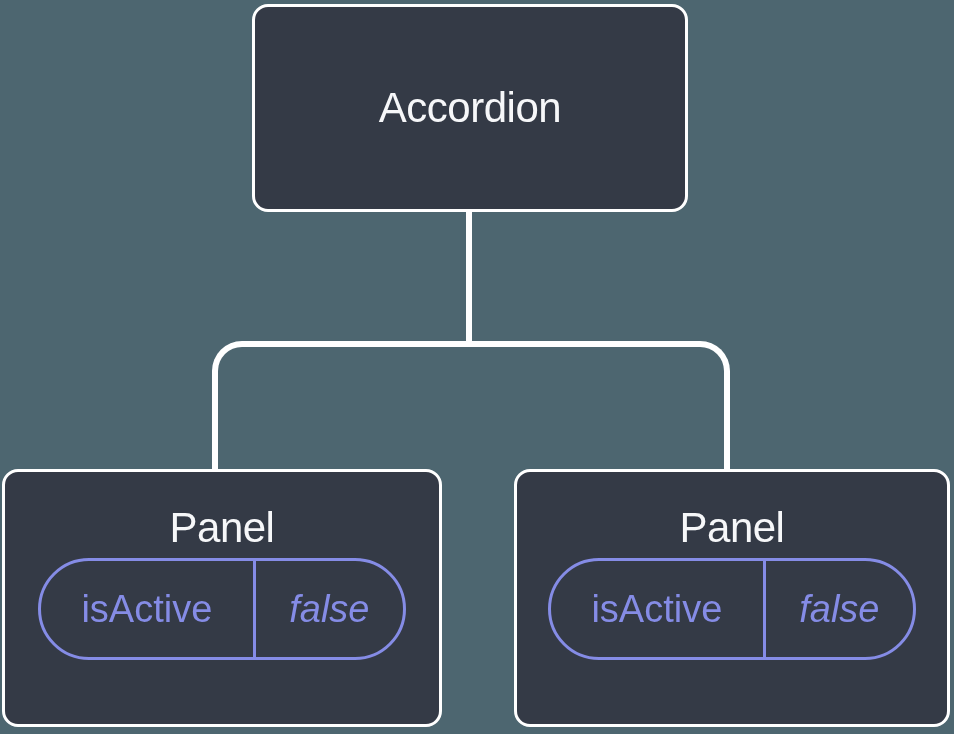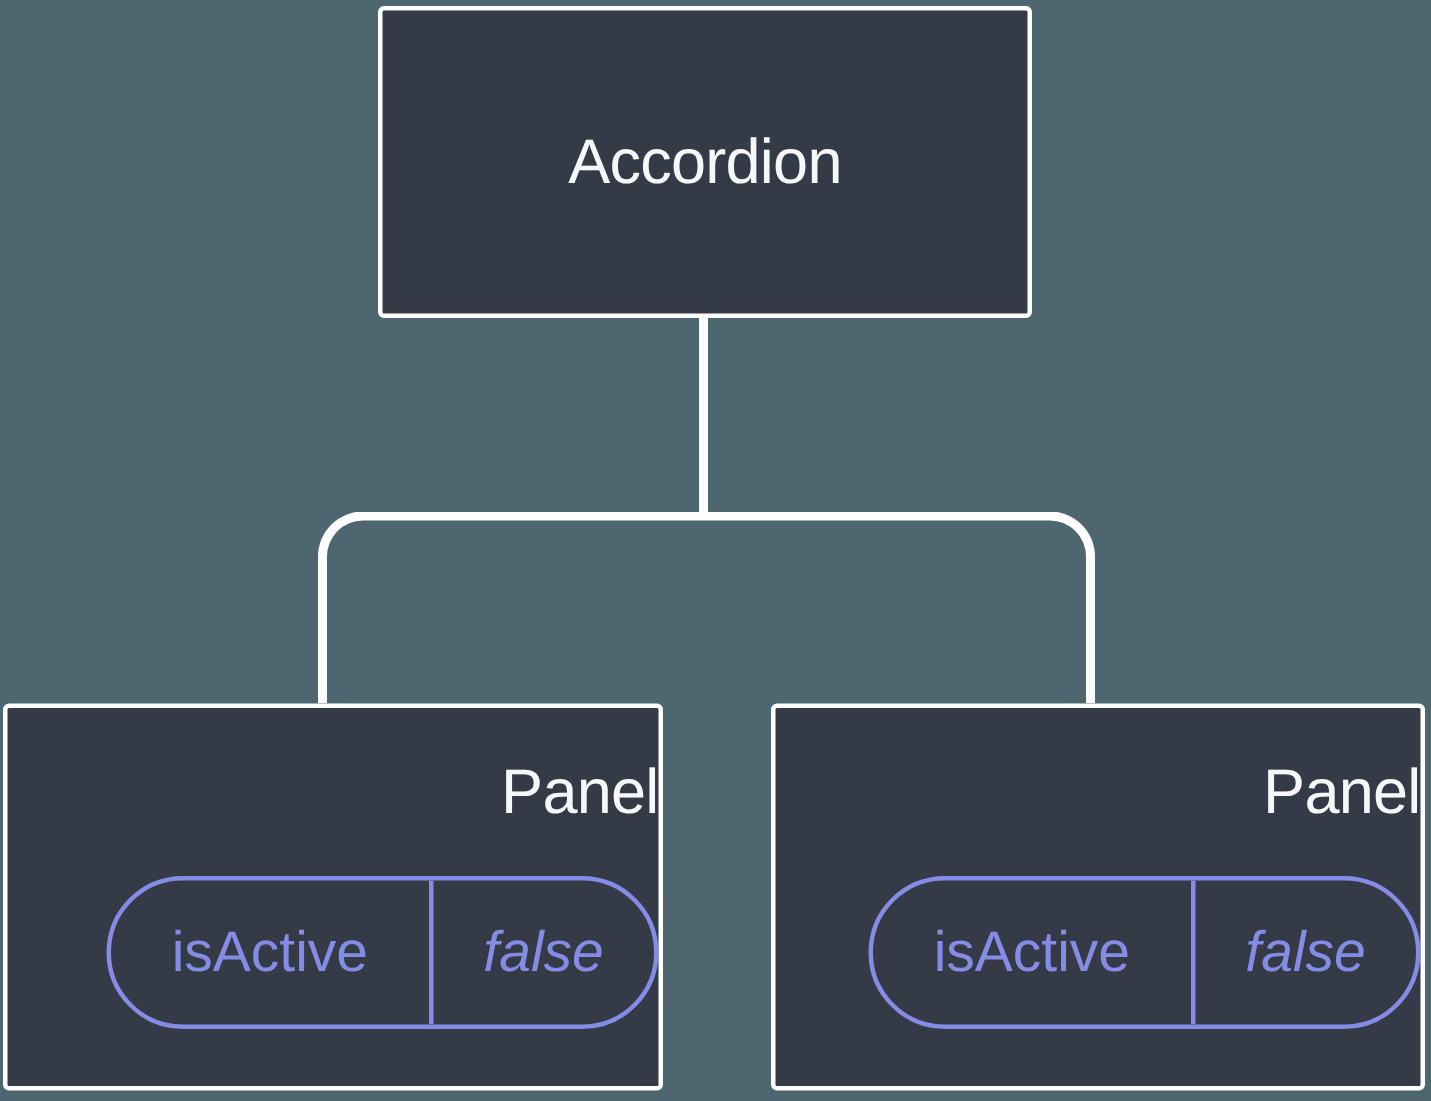--- a/index.html
+++ b/index.html
@@ -18,21 +18,21 @@
     width: 954px;
     height: 734px;
     background: #4D6670;
   }
   
   .node {
     position: absolute;
     box-sizing: border-box;
     background: #343A46;
     border: 3px solid #FFFFFF;
-    border-radius: 4px;
+    border-radius: 16px;
   }
   .node-root {
     left: 252px;
     top: 4px;
     width: 436px;
     height: 208px;
     display: flex;
     align-items: center;
     justify-content: center;
   }
@@ -63,31 +63,31 @@
     border-right: 6px solid #FFFFFF;
     border-radius: 30px 30px 0 0;
   }
   
   .node-panel {
     top: 469px;
     width: 440px;
     height: 258px;
     display: flex;
     flex-direction: column;
-    align-items: flex-end;
+    align-items: center;
   }
   .node-panel-left  { left: 2px; }
   .node-panel-right { left: 514px; width: 436px; }
   .node-panel .node-title {
     margin-top: 32px;
     font-size: 42px;
   }
   
   .state-pill {
-    margin-top: 32px;
+    margin-top: 6px;
     box-sizing: border-box;
     width: 368px;
     height: 102px;
     border: 3px solid #858CE6;
     border-radius: 51px;
     display: flex;
     align-items: stretch;
     overflow: hidden;
   }
   .state-cell {

